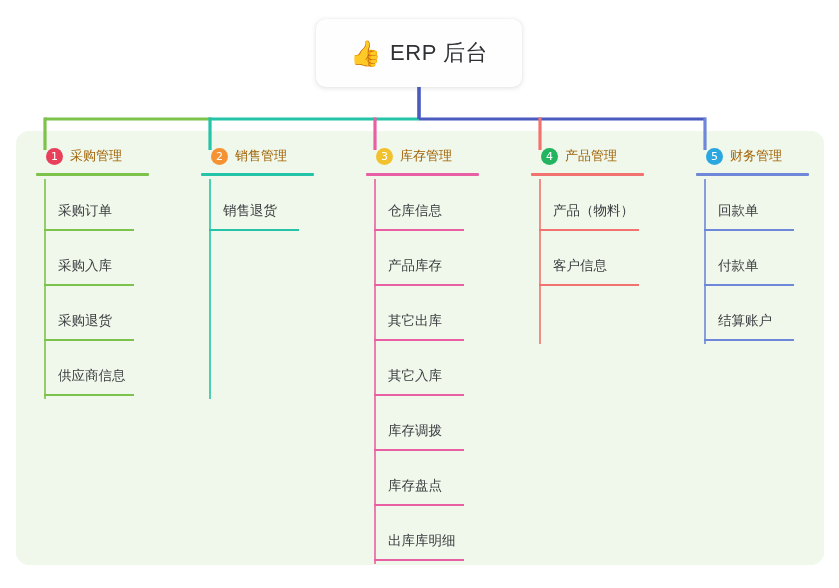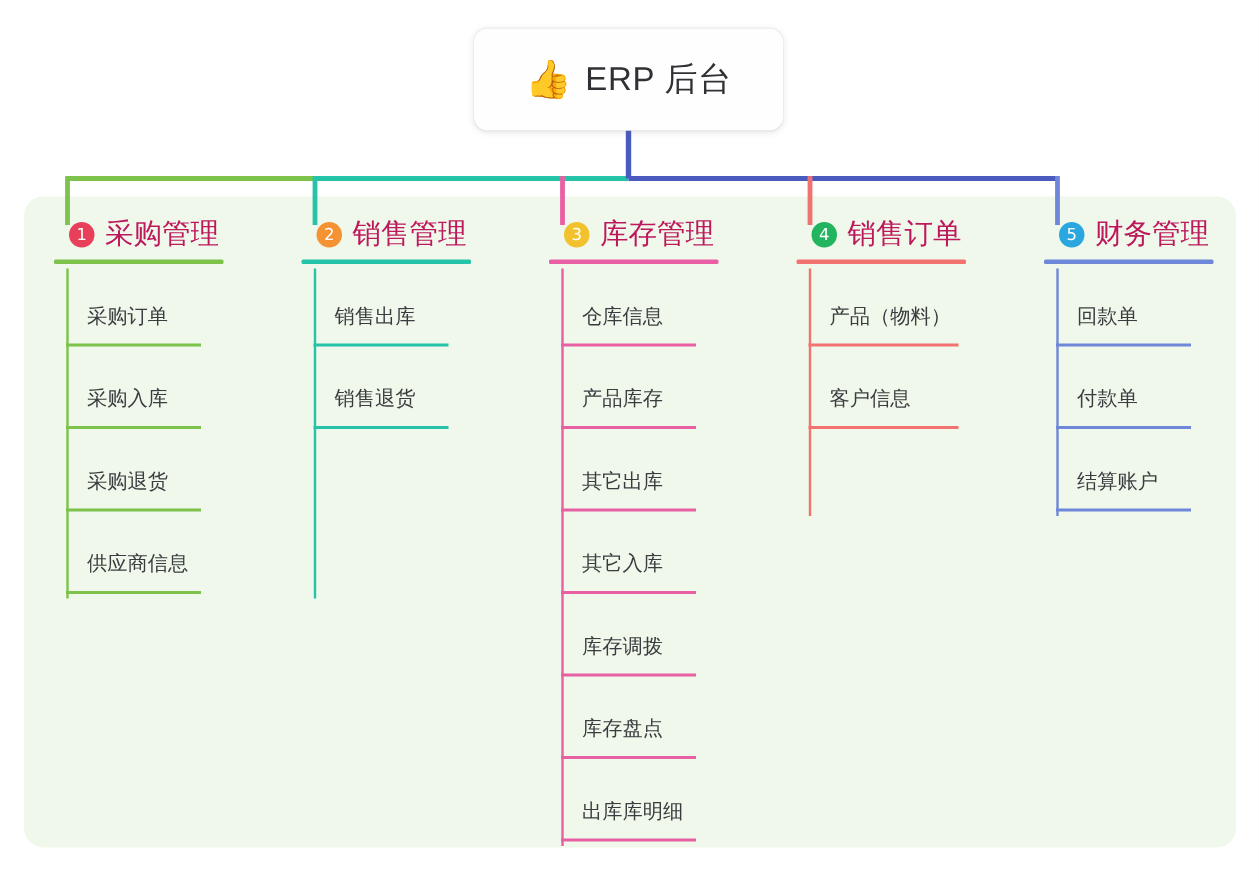--- a/index.html
+++ b/index.html
@@ -88,22 +88,22 @@
     height: 17px;
     border-radius: 50%;
     color: #ffffff;
     font-size: 11px;
     line-height: 17px;
     text-align: center;
     flex: 0 0 auto;
     font-family: "DejaVu Sans", sans-serif;
   }
   .col-title {
-    font-size: 19px;
-    color: #be185d;
+    font-size: 13px;
+    color: #a16207;
   }
   .head-rule {
     height: 3px;
     margin-top: 5px;
     border-radius: 1px;
   }
 
   .leaf {
     position: relative;
     height: 55px;
@@ -177,24 +177,20 @@
           <div class="leaf-rule" style="background: rgb(124, 194, 75); width: 90px;"></div>
         </div>
       </div>
       <div class="column" style="left: 201px; width: 150px;">
         <div class="col-head">
           <span class="badge" style="background: rgb(245, 146, 51);">2</span>
           <span class="col-title">销售管理</span>
         </div>
         <div class="head-rule" style="background: rgb(37, 196, 168); width: 113px;"></div>
         <div class="leaf">
-          <span class="leaf-text">销售出库</span>
-          <div class="leaf-rule" style="background: rgb(37, 196, 168); width: 90px;"></div>
-        </div>
-        <div class="leaf">
           <span class="leaf-text">销售退货</span>
           <div class="leaf-rule" style="background: rgb(37, 196, 168); width: 90px;"></div>
         </div>
       </div>
       <div class="column" style="left: 366px; width: 150px;">
         <div class="col-head">
           <span class="badge" style="background: rgb(242, 193, 46);">3</span>
           <span class="col-title">库存管理</span>
         </div>
         <div class="head-rule" style="background: rgb(233, 95, 163); width: 113px;"></div>
@@ -223,21 +219,21 @@
           <div class="leaf-rule" style="background: rgb(233, 95, 163); width: 90px;"></div>
         </div>
         <div class="leaf">
           <span class="leaf-text">出库库明细</span>
           <div class="leaf-rule" style="background: rgb(233, 95, 163); width: 90px;"></div>
         </div>
       </div>
       <div class="column" style="left: 531px; width: 150px;">
         <div class="col-head">
           <span class="badge" style="background: rgb(34, 180, 94);">4</span>
-          <span class="col-title">销售订单</span>
+          <span class="col-title">产品管理</span>
         </div>
         <div class="head-rule" style="background: rgb(241, 114, 110); width: 113px;"></div>
         <div class="leaf">
           <span class="leaf-text">产品（物料）</span>
           <div class="leaf-rule" style="background: rgb(241, 114, 110); width: 100px;"></div>
         </div>
         <div class="leaf">
           <span class="leaf-text">客户信息</span>
           <div class="leaf-rule" style="background: rgb(241, 114, 110); width: 100px;"></div>
         </div>

